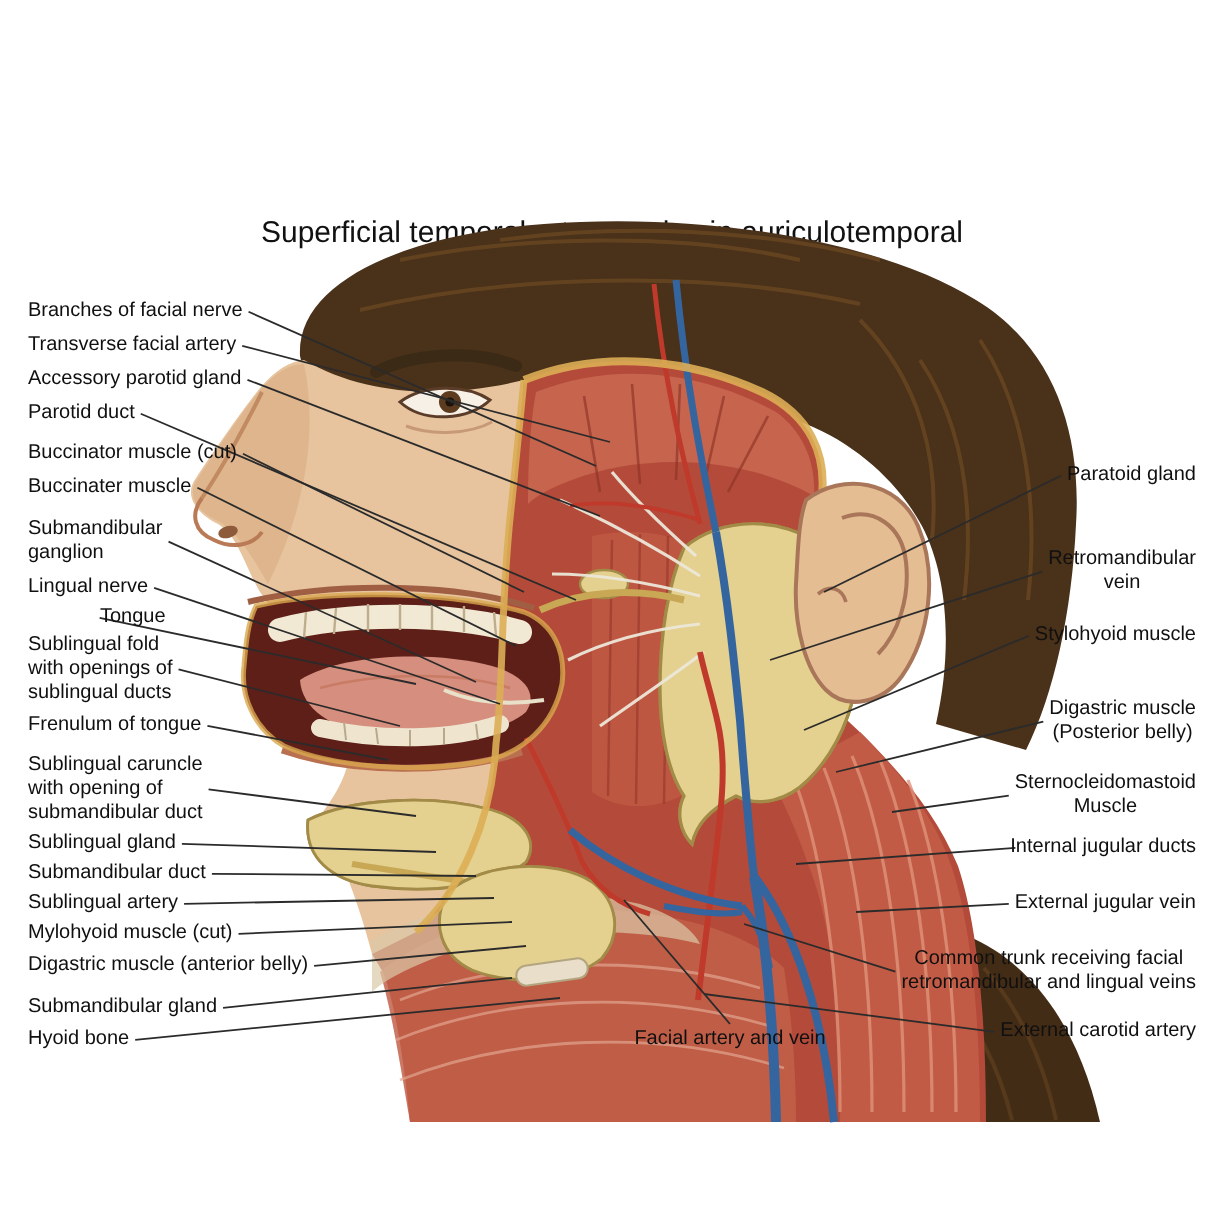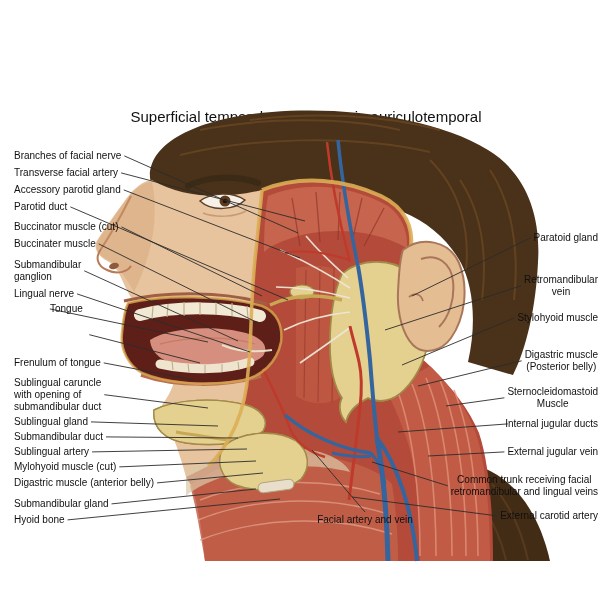--- a/index.html
+++ b/index.html
@@ -159,20 +159,23 @@
       <div class="label left" style="left: 14px; top: 150px;">Branches of facial nerve</div>
       <div class="label left" style="left: 14px; top: 167px;">Transverse facial artery</div>
       <div class="label left" style="left: 14px; top: 184px;">Accessory parotid gland</div>
       <div class="label left" style="left: 14px; top: 201px;">Parotid duct</div>
       <div class="label left" style="left: 14px; top: 221px;">Buccinator muscle (cut)</div>
       <div class="label left" style="left: 14px; top: 238px;">Buccinater muscle</div>
       <div class="label left" style="left: 14px; top: 259px;">Submandibular
 ganglion</div>
       <div class="label left" style="left: 14px; top: 288px;">Lingual nerve</div>
       <div class="label left" style="left: 14px; top: 303px; margin-left: 36px;">Tongue</div>
+      <div class="label left" style="left: 14px; top: 317px;">Sublingual fold
+with openings of
+sublingual ducts</div>
       <div class="label left" style="left: 14px; top: 357px;">Frenulum of tongue</div>
       <div class="label left" style="left: 14px; top: 377px;">Sublingual caruncle
 with opening of
 submandibular duct</div>
       <div class="label left" style="left: 14px; top: 416px;">Sublingual gland</div>
       <div class="label left" style="left: 14px; top: 431px;">Submandibular duct</div>
       <div class="label left" style="left: 14px; top: 446px;">Sublingual artery</div>
       <div class="label left" style="left: 14px; top: 461px;">Mylohyoid muscle (cut)</div>
       <div class="label left" style="left: 14px; top: 477px;">Digastric muscle (anterior belly)</div>
       <div class="label left" style="left: 14px; top: 498px;">Submandibular gland</div>

